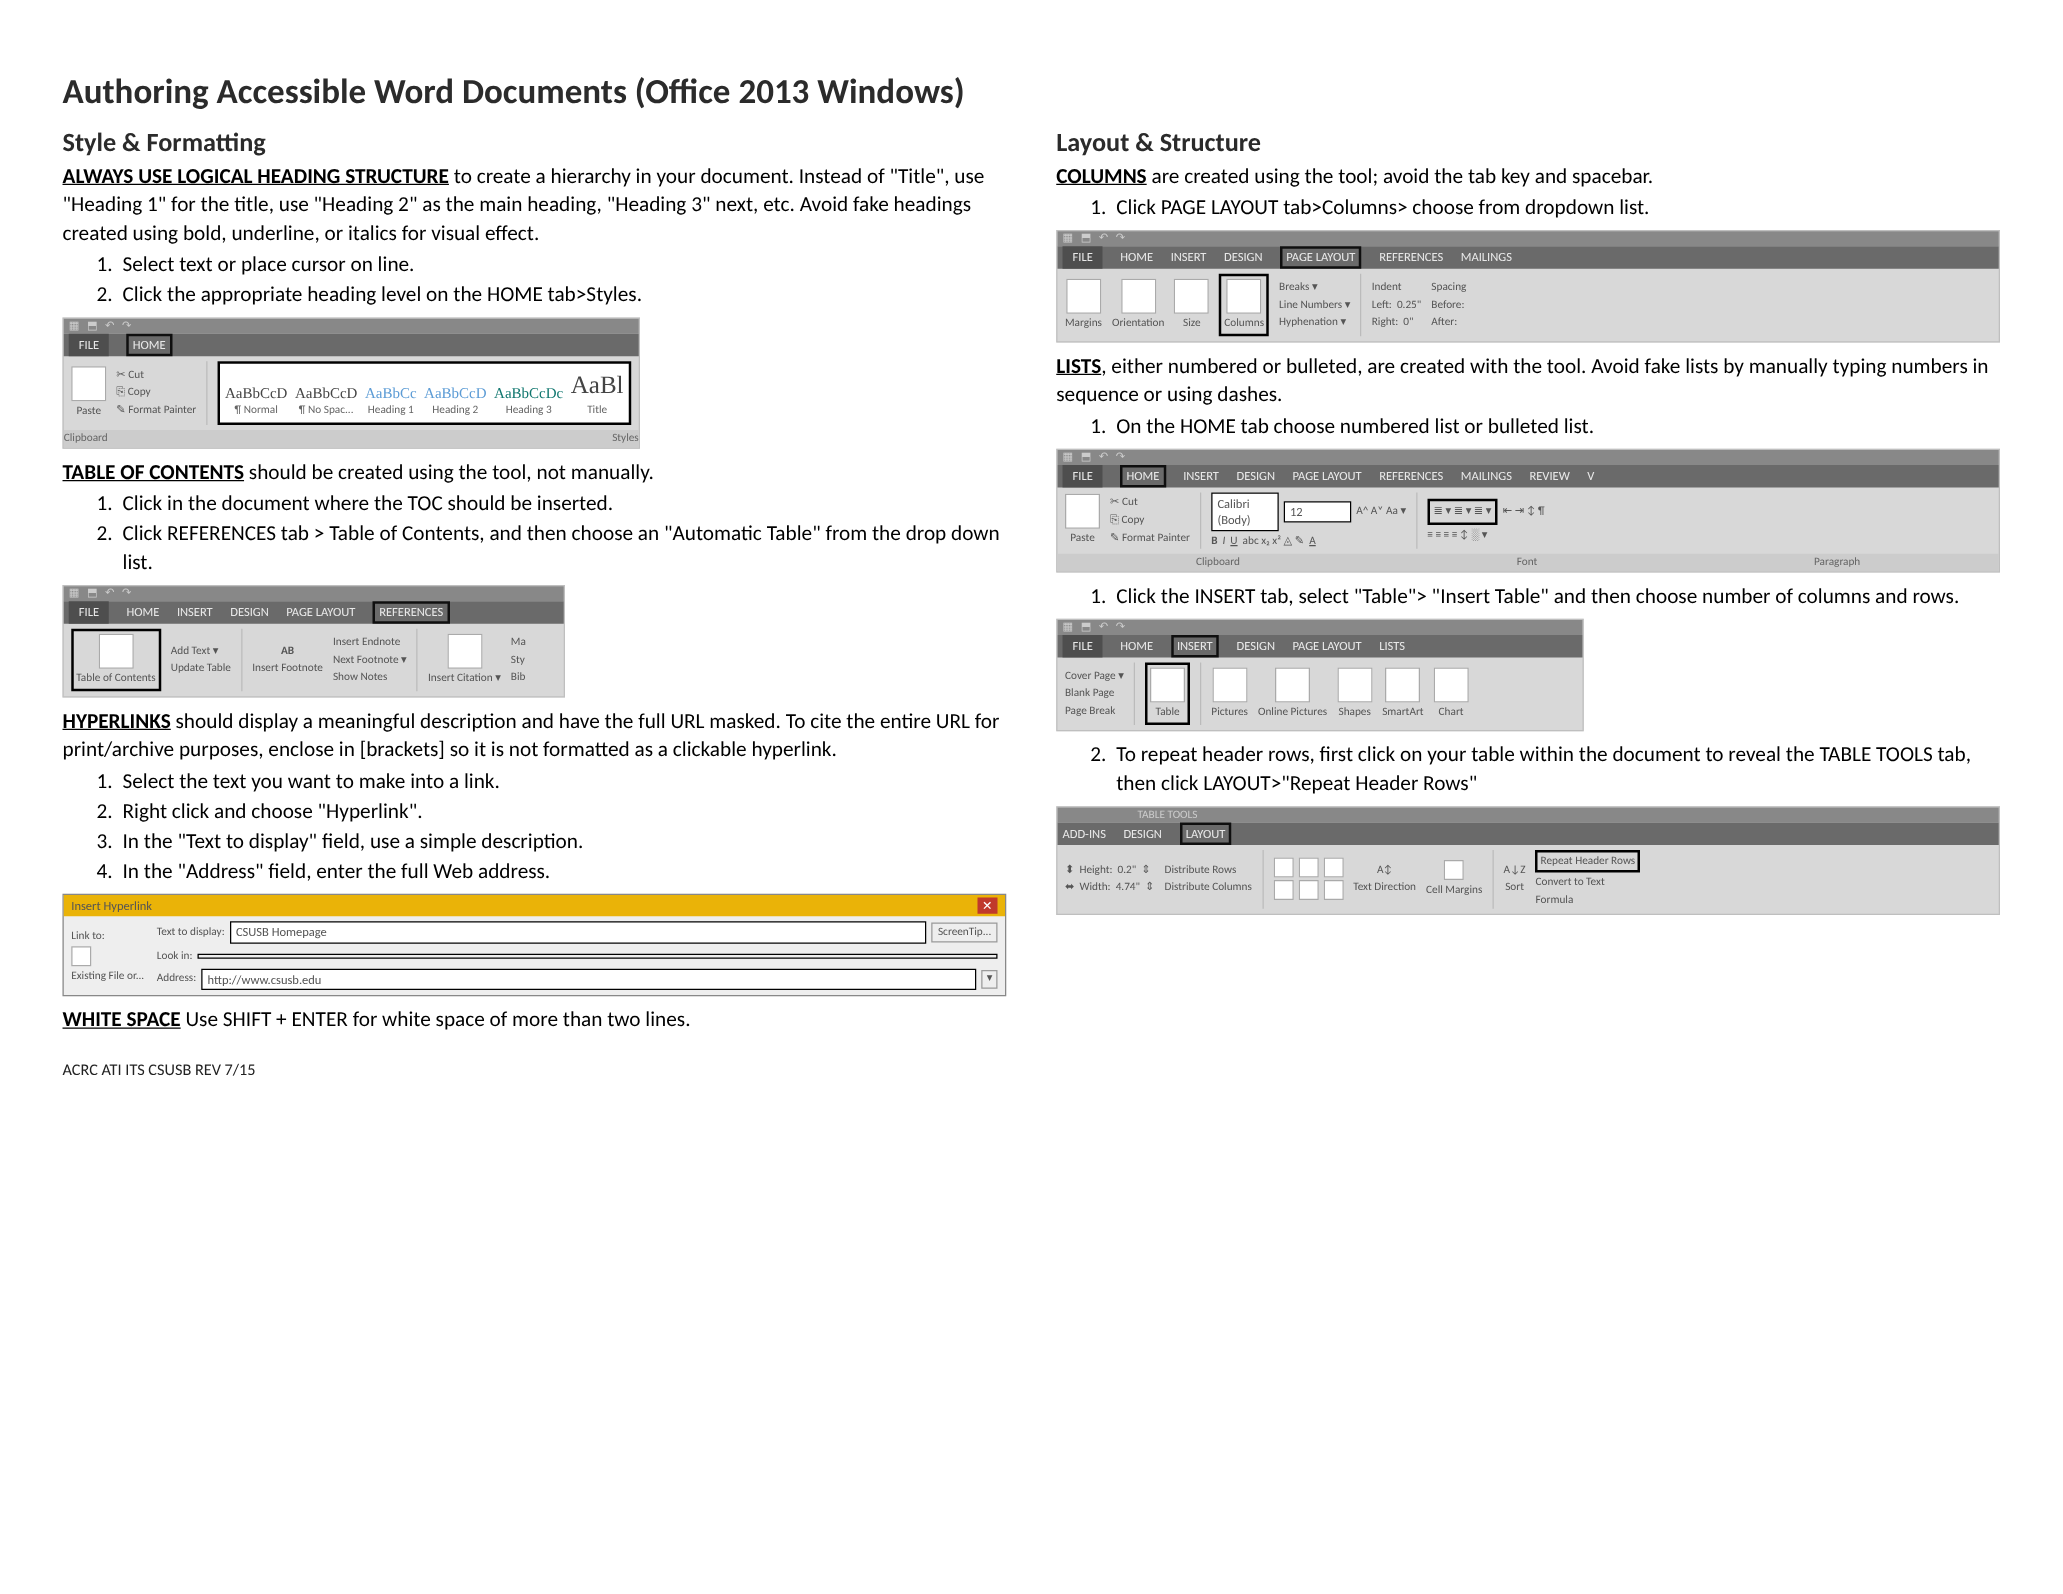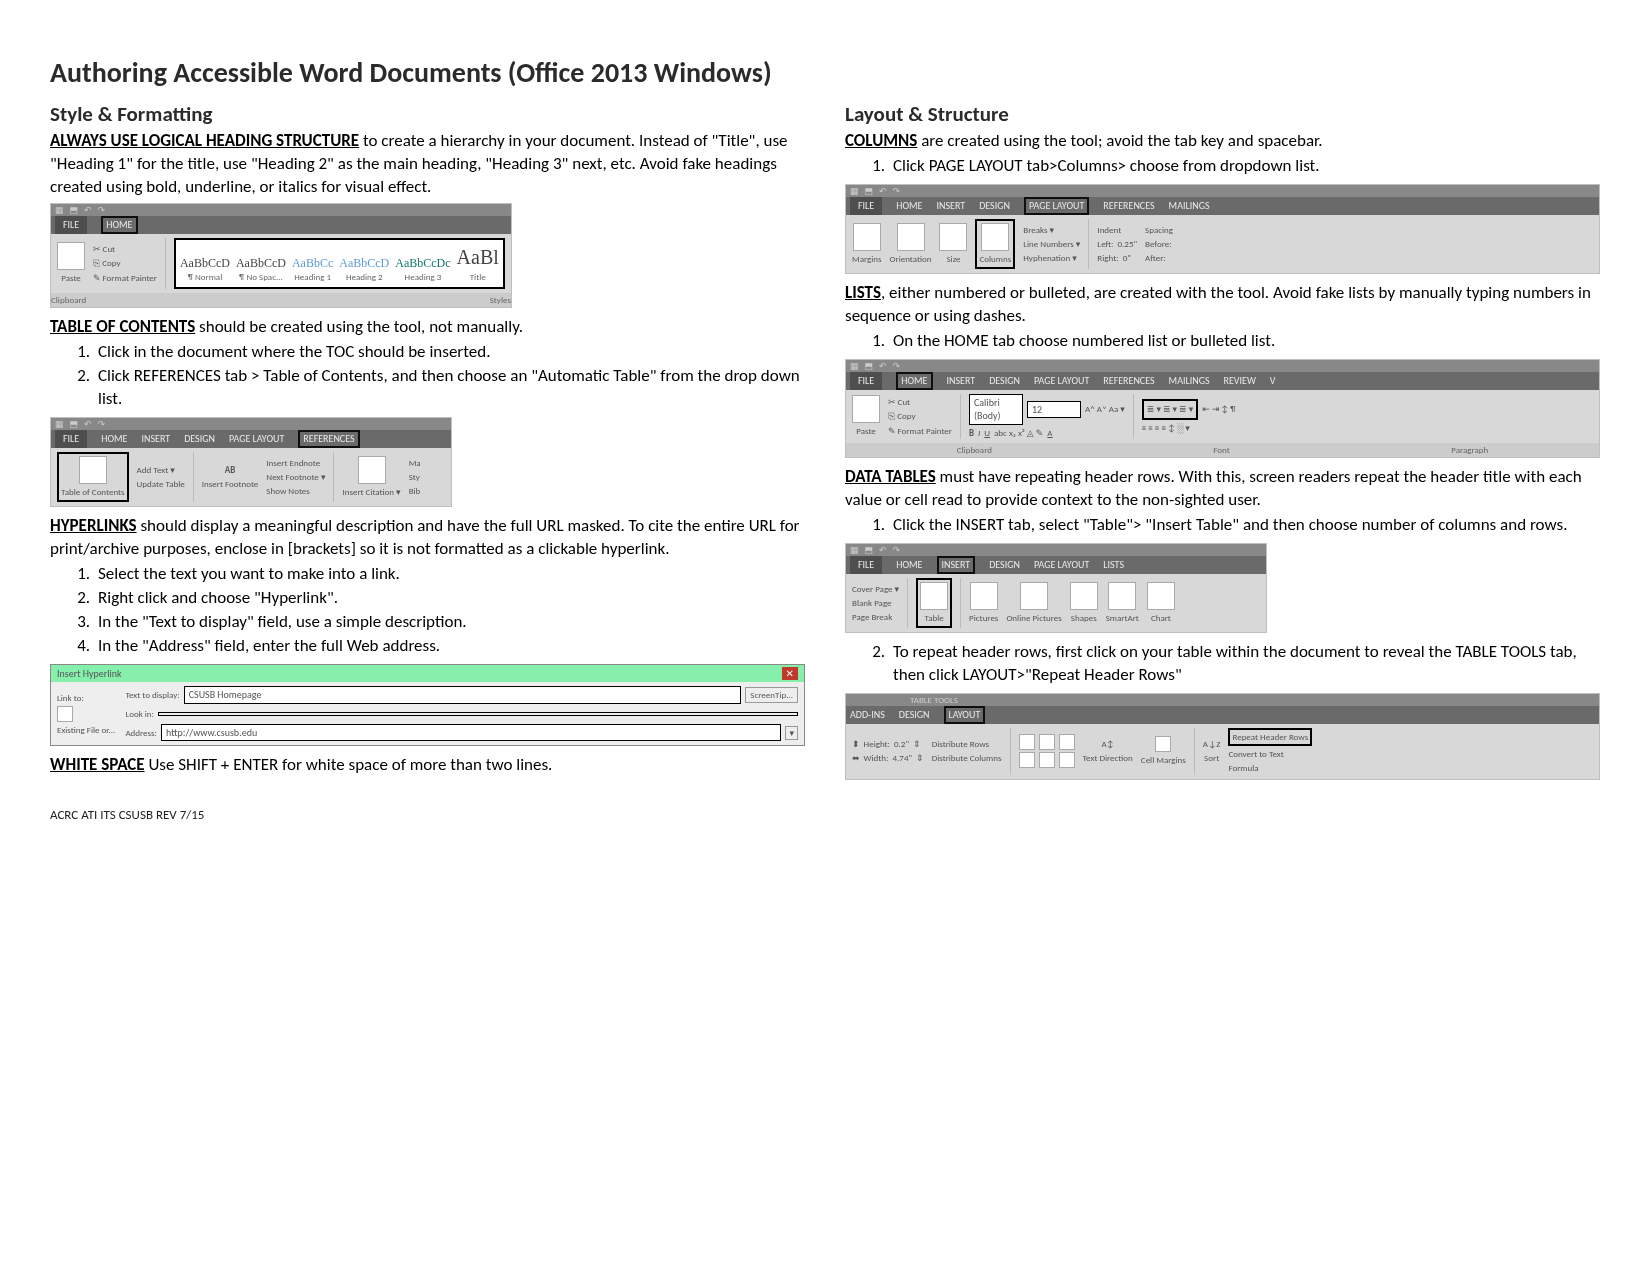--- a/index.html
+++ b/index.html
@@ -18,40 +18,44 @@
   .ribbon-tabs .file { background: #4a4a4a; padding: 2px 8px; }
   .ribbon-body { display: flex; align-items: center; padding: 4px 6px; gap: 8px; min-height: 42px; flex-wrap: wrap; }
   .icon-box { width: 26px; height: 26px; background: #fff; border: 1px solid #aaa; display:inline-block; }
   .icon-sm { width: 14px; height: 14px; background: #fff; border: 1px solid #aaa; display:inline-block; vertical-align:middle; }
   .box { border: 2px solid #000; padding: 1px 2px; display:inline-block; }
   .styles-row { display:flex; gap:6px; align-items:flex-end; background:#fff; padding:4px; border:2px solid #000;}
   .style-item { text-align:center; font-size:9px; color:#666; }
   .style-prev { font-family: 'Times New Roman', serif; font-size:12px; color:#444;}
   .groupbar { background:#ccc; font-size:9px; color:#666; text-align:center; padding:1px 0; display:flex; justify-content:space-around;}
   .dialog { background:#eee; border:1px solid #888; font-size:10px;}
-  .dialog-title { background:#86efac; padding:2px 6px; display:flex; justify-content:space-between;}
+  .dialog-title { background:#eab308; padding:2px 6px; display:flex; justify-content:space-between;}
   .dialog-body { padding:4px 6px; display:flex; gap:10px; align-items:center;}
   .field { background:#fff; border:1px solid #000; padding:1px 4px; flex:1; font-size:10px;}
   .footer { font-size: 13px; margin-top: 18px; color:#222;}
   .vstack { display:flex; flex-direction:column; gap:2px; font-size:9px;}
   .hstack { display:flex; align-items:center; gap:4px;}
   .tab-hl { border:2px solid #000; padding:0 3px;}
   .btn-hl { border:2px solid #000; display:inline-block;}
   .sep { width:1px; background:#bbb; align-self:stretch;}
 </style>
 </head>
 <body>
 
 <h1>Authoring Accessible Word Documents (Office 2013 Windows)</h1>
 
 <div class="cols">
 
   <div class="col">
     <h2>Style &amp; Formatting</h2>
     <p><span class="lead">ALWAYS USE LOGICAL HEADING STRUCTURE</span><span> to create a hierarchy in your document.  Instead of "Title", use "Heading 1" for the title, use "Heading 2" as the main heading, "Heading 3" next, etc. Avoid fake headings created using bold, underline, or italics for visual effect.</span></p>
+    <ol>
+      <li>Select text or place cursor on line.</li>
+      <li>Click the appropriate heading level on the HOME tab&gt;Styles.</li>
+    </ol>
 
     <div class="shot" style="max-width:460px;">
       <div class="qat">
           <span>▦</span>
           <span>⬒</span>
           <span>↶</span>
           <span>↷</span>
         </div>
       <div class="ribbon-tabs">
         <span class="file">FILE</span>
@@ -313,21 +317,20 @@
           <div class="hstack">≡ ≡ ≡ ≡ ↕ ░ ▾</div>
         </div>
       </div>
       <div class="groupbar">
           <span>Clipboard</span>
           <span>Font</span>
           <span>Paragraph</span>
         </div>
     </div>
 
-    <p><span class="lead">DATA TABLES</span><span> must have repeating header rows. With this, screen readers repeat the header title with each value or cell read to provide context to the non-sighted user.</span></p>
     <ol>
       <li>Click the INSERT tab, select "Table"&gt; "Insert Table" and then choose number of columns and rows.</li>
     </ol>
 
     <div class="shot" style="max-width:420px;">
       <div class="qat">
           <span>▦</span>
           <span>⬒</span>
           <span>↶</span>
           <span>↷</span>

